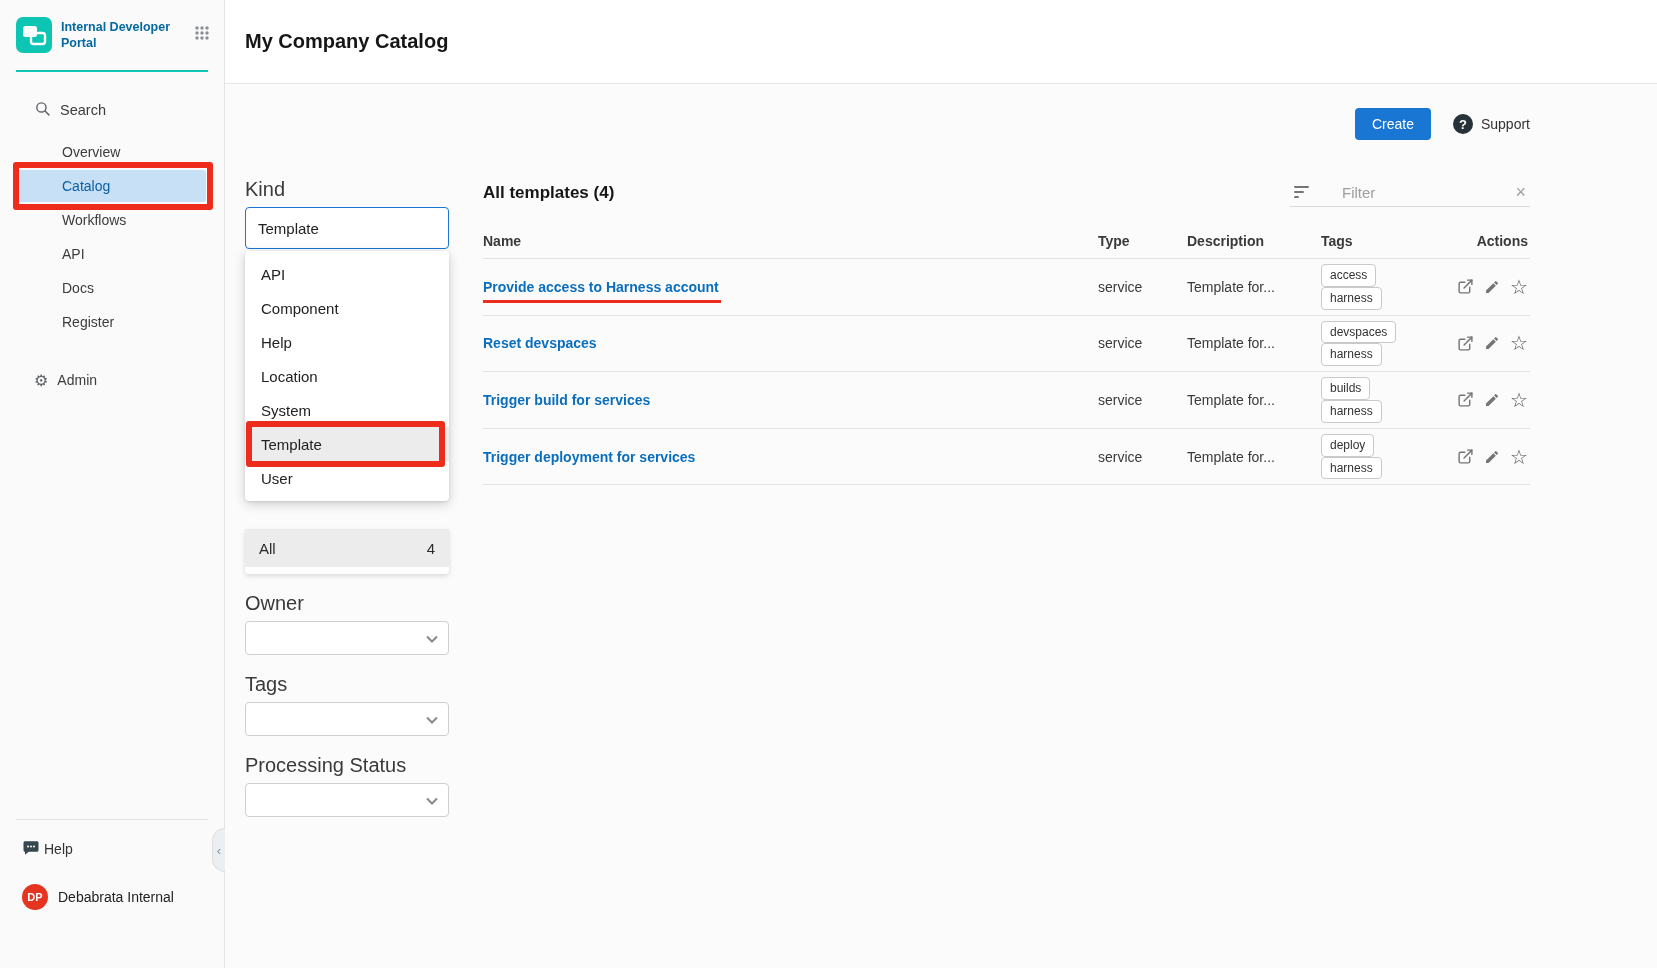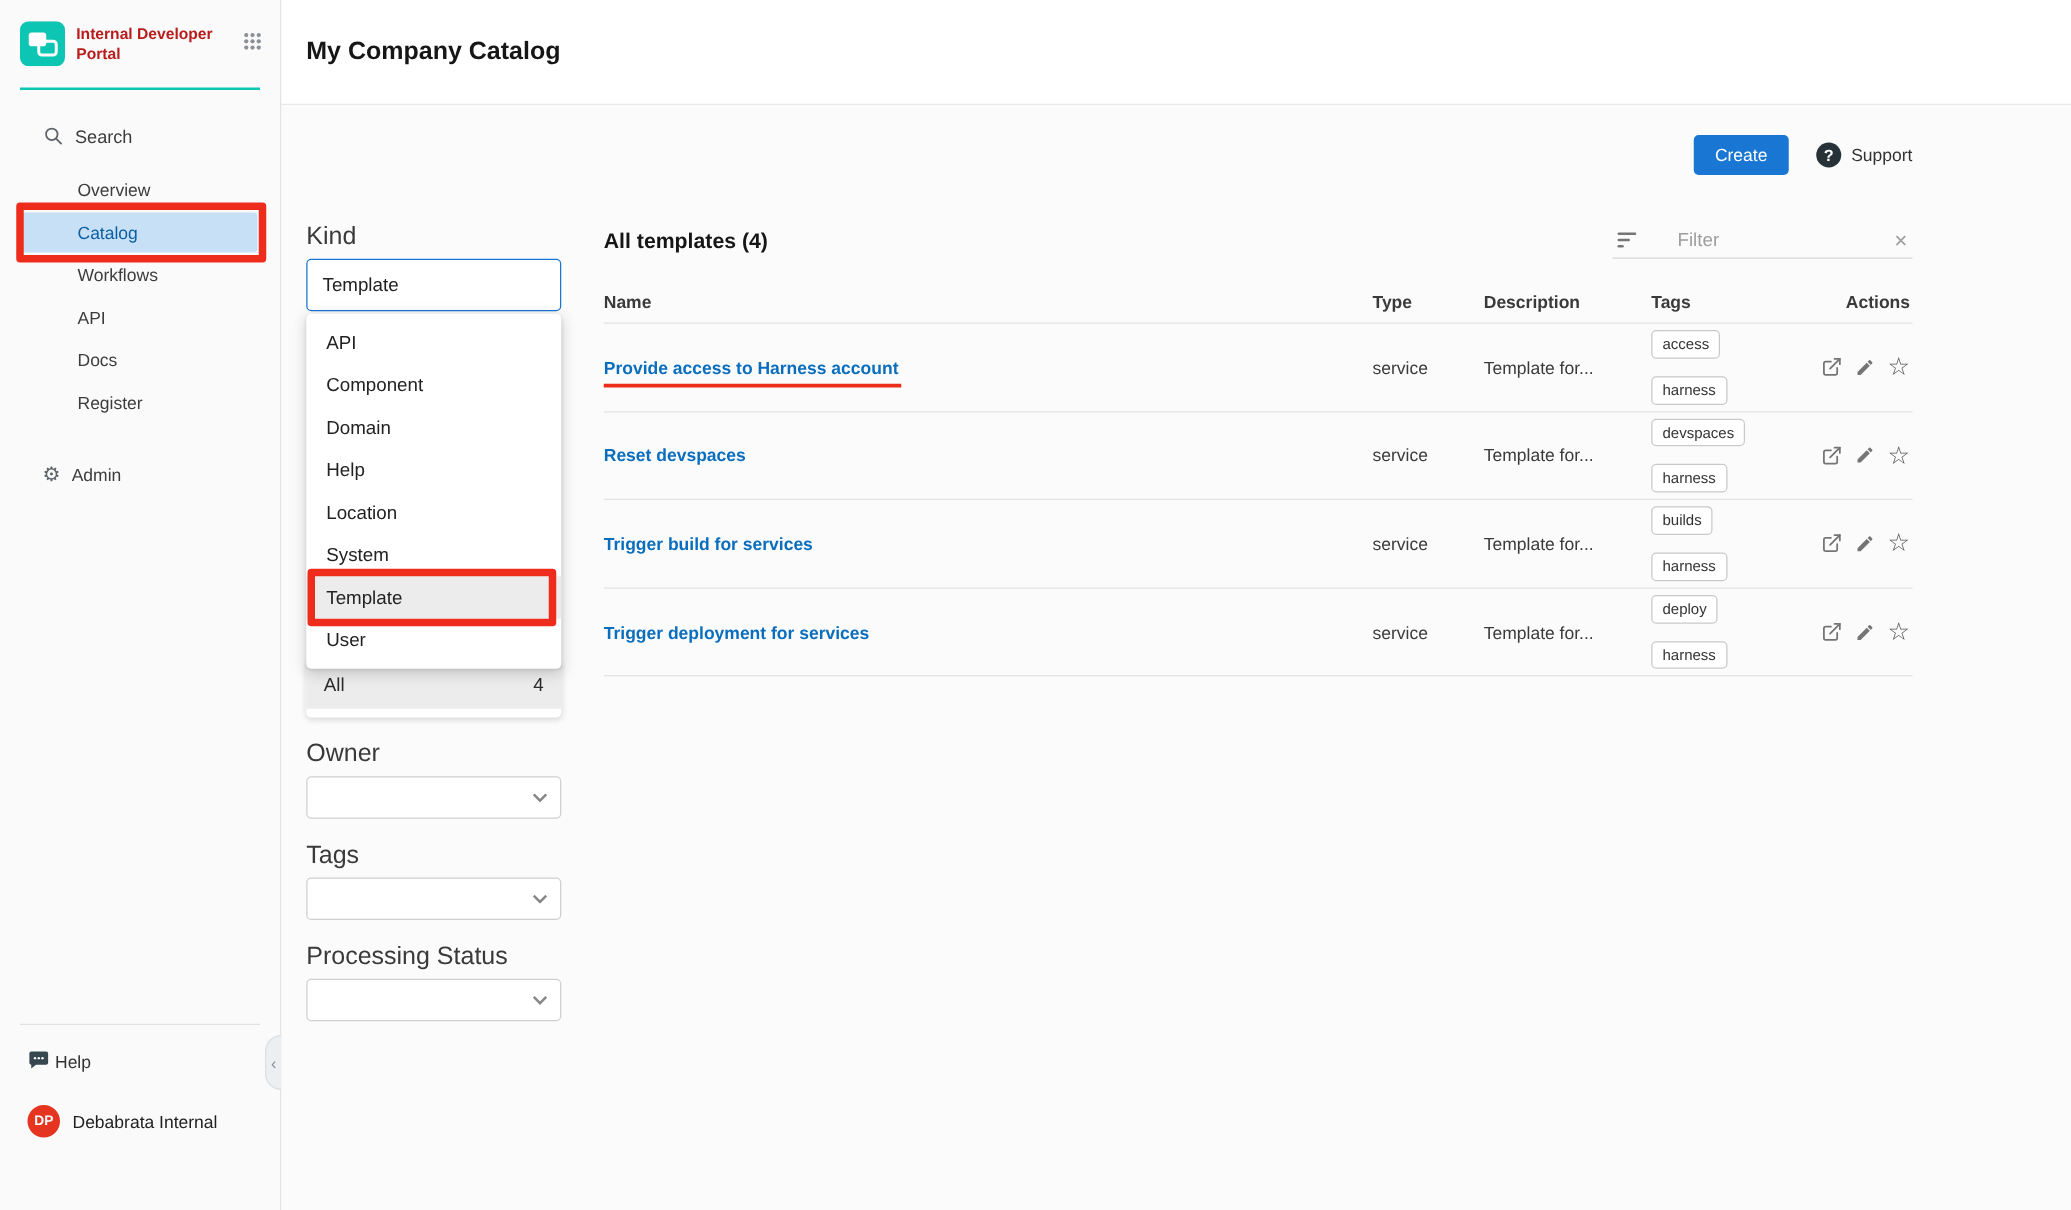--- a/index.html
+++ b/index.html
@@ -21,21 +21,21 @@
   .app { display: flex; width: 1657px; height: 968px; }
 
   
   .sidebar {
     width: 225px; min-width: 225px; height: 100%;
     background: #fafafa; border-right: 1px solid #e4e4e4;
     display: flex; flex-direction: column; position: relative;
   }
   .sidebar-header { height: 70px; display: flex; align-items: center; padding: 0 14px 0 16px; gap: 9px; }
   .logo-box { width: 36px; height: 36px; flex: 0 0 36px; }
-  .logo-title { flex: 1; font-size: 12.5px; font-weight: bold; color: #b91c1c; line-height: 1.3; }
+  .logo-title { flex: 1; font-size: 12.5px; font-weight: bold; color: #0369a1; line-height: 1.3; }
   .apps-icon { flex: 0 0 16px; cursor: pointer; }
   .sidebar-teal-divider { height: 2px; background: var(--brand-teal); margin: 0 16px; }
   .nav { padding-top: 22px; }
   .nav-search { display: flex; align-items: center; gap: 9px; height: 32px; margin: 0 18px 10px 16px; padding-left: 18px; font-size: 14.5px; color: #3c3c3c; cursor: pointer; }
   .nav-item { height: 32px; line-height: 32px; margin: 2px 18px 2px 16px; padding-left: 46px; border-radius: 3px; font-size: 14px; color: #3c3c3c; cursor: pointer; position: relative; }
   .nav-item.active { background: var(--catalog-highlight); color: #0b5fa4; }
   .admin-row { display: flex; align-items: center; gap: 9px; margin-top: 26px; padding-left: 34px; height: 32px; font-size: 14px; color: #3c3c3c; cursor: pointer; }
   .gear-glyph { font-size: 16px; color: #5f6368; }
   .sidebar-spacer { flex: 1; }
   .sidebar-footer { padding: 0 16px 58px; }
@@ -100,21 +100,21 @@
   .filter-input::placeholder { color: #9e9e9e; }
   .clear-x { color: #9e9e9e; font-size: 18px; line-height: 1; cursor: pointer; }
 
   .cat-row { display: grid; grid-template-columns: 1fr 89px 134px 117px 92px; align-items: center; min-height: 53px; border-bottom: 1px solid #e3e3e3; }
   .cat-row.cat-head { min-height: 36px; font-weight: bold; font-size: 14px; color: #1f1f1f; }
   .cell { font-size: 14px; color: #3a3a3a; padding-right: 8px; }
   .actions-cell, .actions-head { text-align: right; display: flex; justify-content: flex-end; align-items: center; gap: 9px; padding-right: 2px; }
   .cat-head .actions-head { display: block; }
   .name-wrap { position: relative; display: inline-block; }
   .row-link { color: var(--link-blue); font-weight: bold; font-size: 14px; text-decoration: none; cursor: pointer; }
-  .tags-cell { display: flex; flex-direction: column; align-items: flex-start; gap: 14px; padding: 5px 8px 5px 0; }
+  .tags-cell { display: flex; flex-direction: column; align-items: flex-start; gap: 0; padding: 5px 8px 5px 0; }
   .tag-chip { display: inline-block; border: 1px solid #c9c9c9; border-radius: 4px; background: #fff; padding: 2px 8px; font-size: 12px; color: #333; line-height: 1.4; }
   .action-icon { display: inline-flex; align-items: center; justify-content: center; width: 18px; height: 18px; cursor: pointer; color: #757575; }
   .action-icon.star { font-size: 20px; color: #555; }
 
   
   .annotation-box { position: absolute; border: 6px solid var(--annotation-red); border-radius: 3px; pointer-events: none; }
   .catalog-annotation { left: -3px; right: -7px; top: -8px; bottom: -8px; z-index: 10; }
   .template-annotation { left: 1px; right: 4px; top: -6px; bottom: -6px; z-index: 10; }
   .annotation-underline { position: absolute; left: 0; right: -2px; bottom: -8px; height: 3px; background: var(--annotation-red); pointer-events: none; }
 </style>
@@ -226,23 +226,20 @@
           </div>
 
           <div class="kind-menu" id="kind-menu">
               <div class="kind-option">
                 <span>API</span>
               </div>
               <div class="kind-option">
                 <span>Component</span>
               </div>
               <div class="kind-option">
-                <span>Domain</span>
-              </div>
-              <div class="kind-option">
                 <span>Help</span>
               </div>
               <div class="kind-option">
                 <span>Location</span>
               </div>
               <div class="kind-option">
                 <span>System</span>
               </div>
               <div class="kind-option selected">
                 <span>Template</span>

